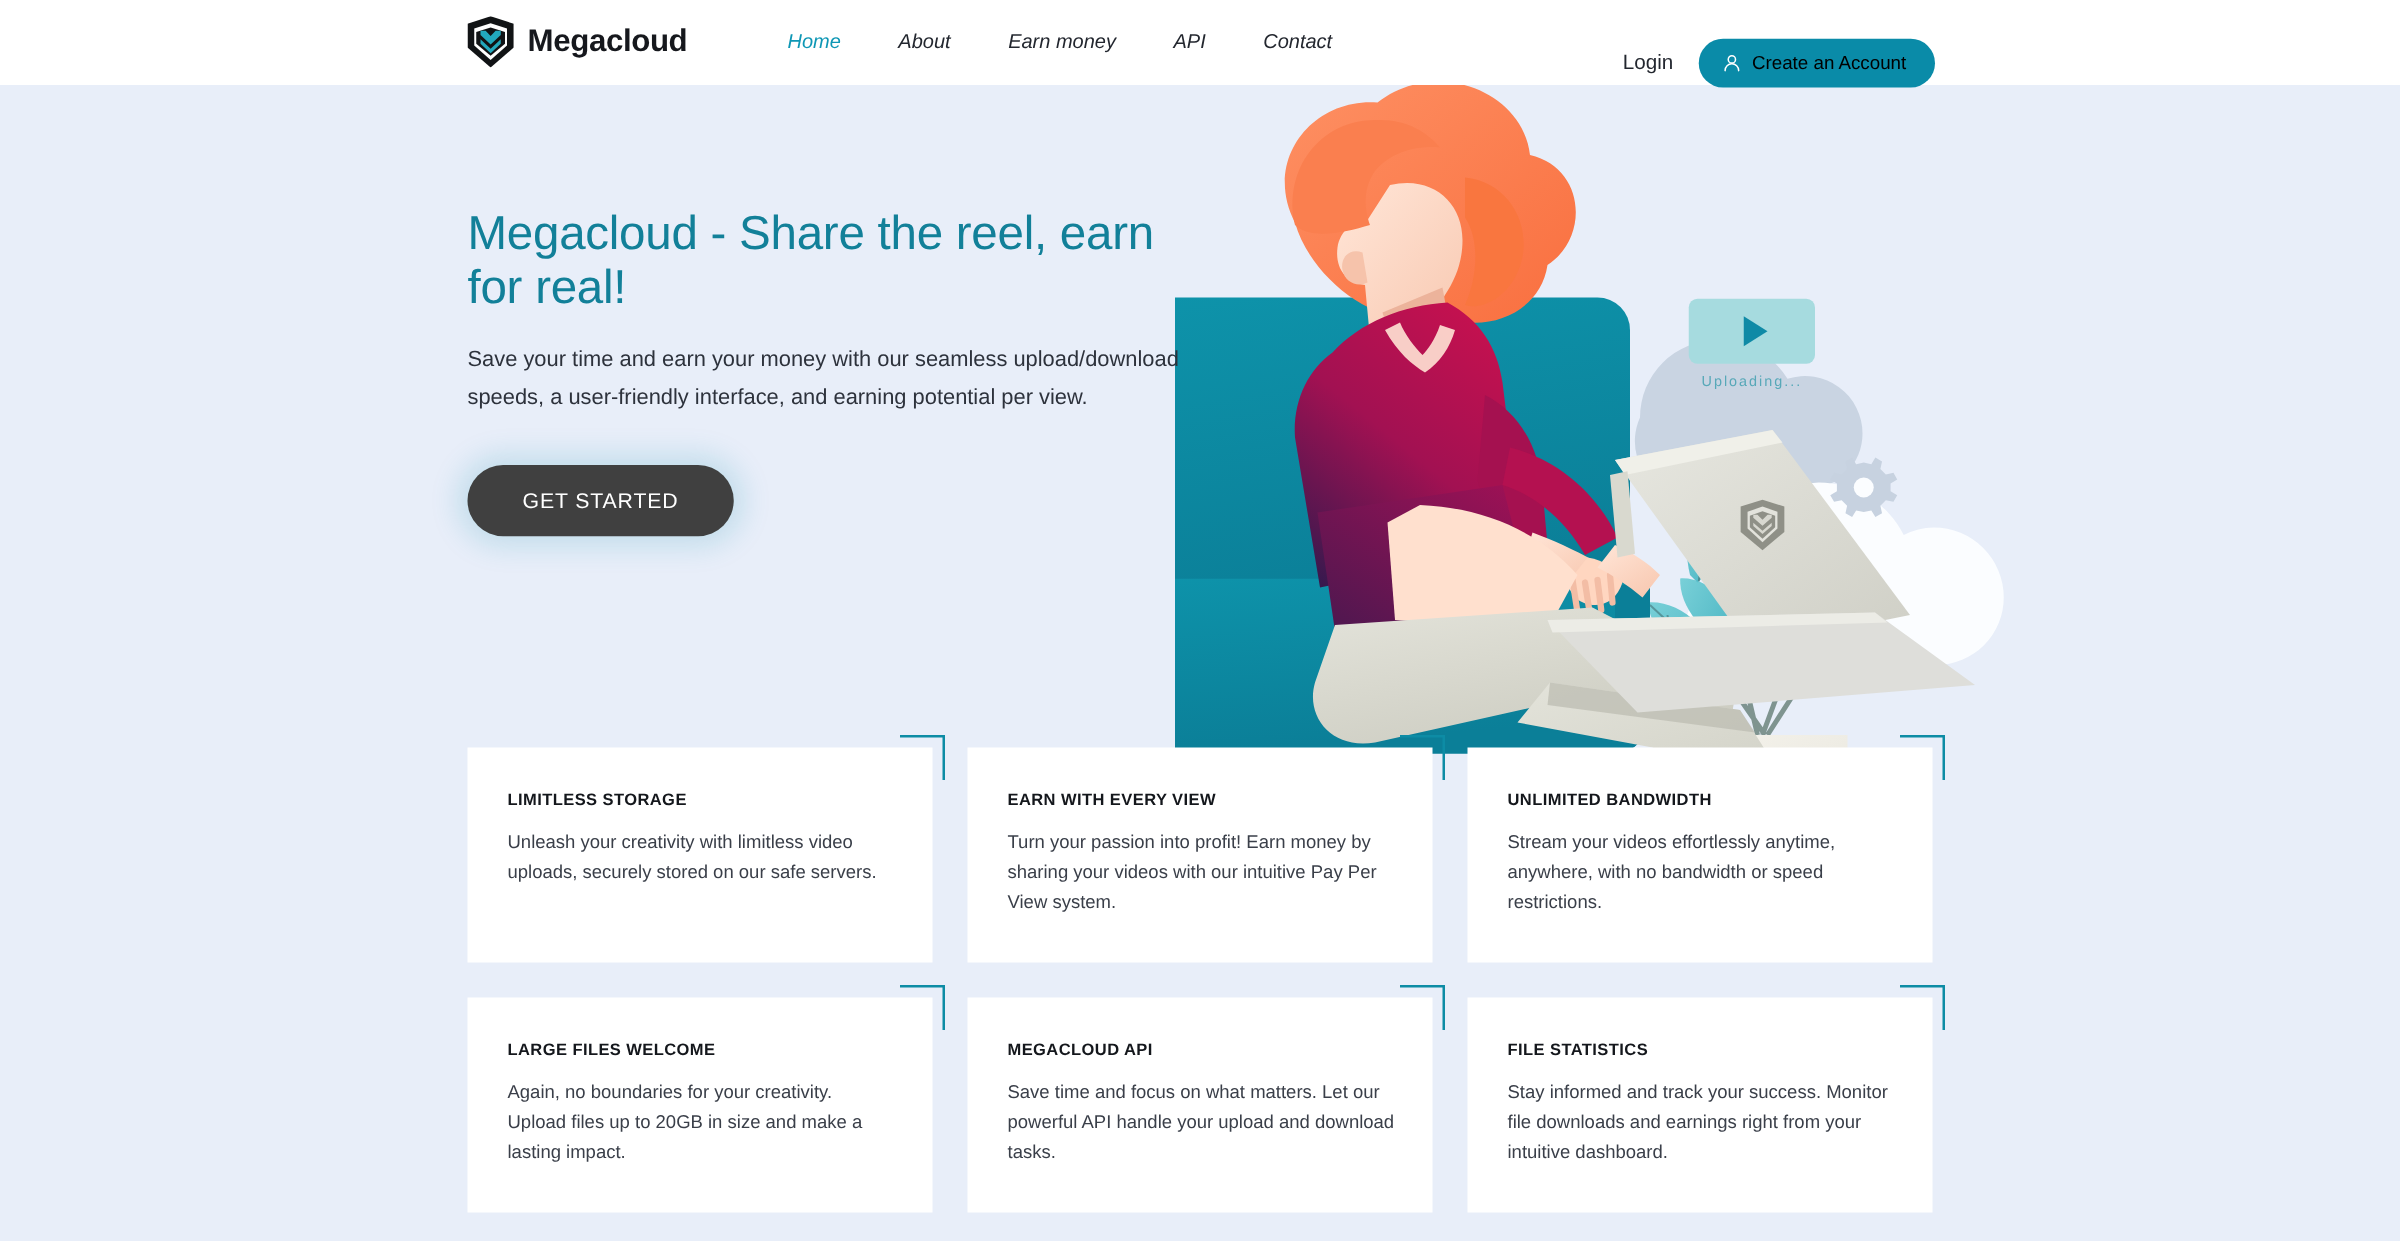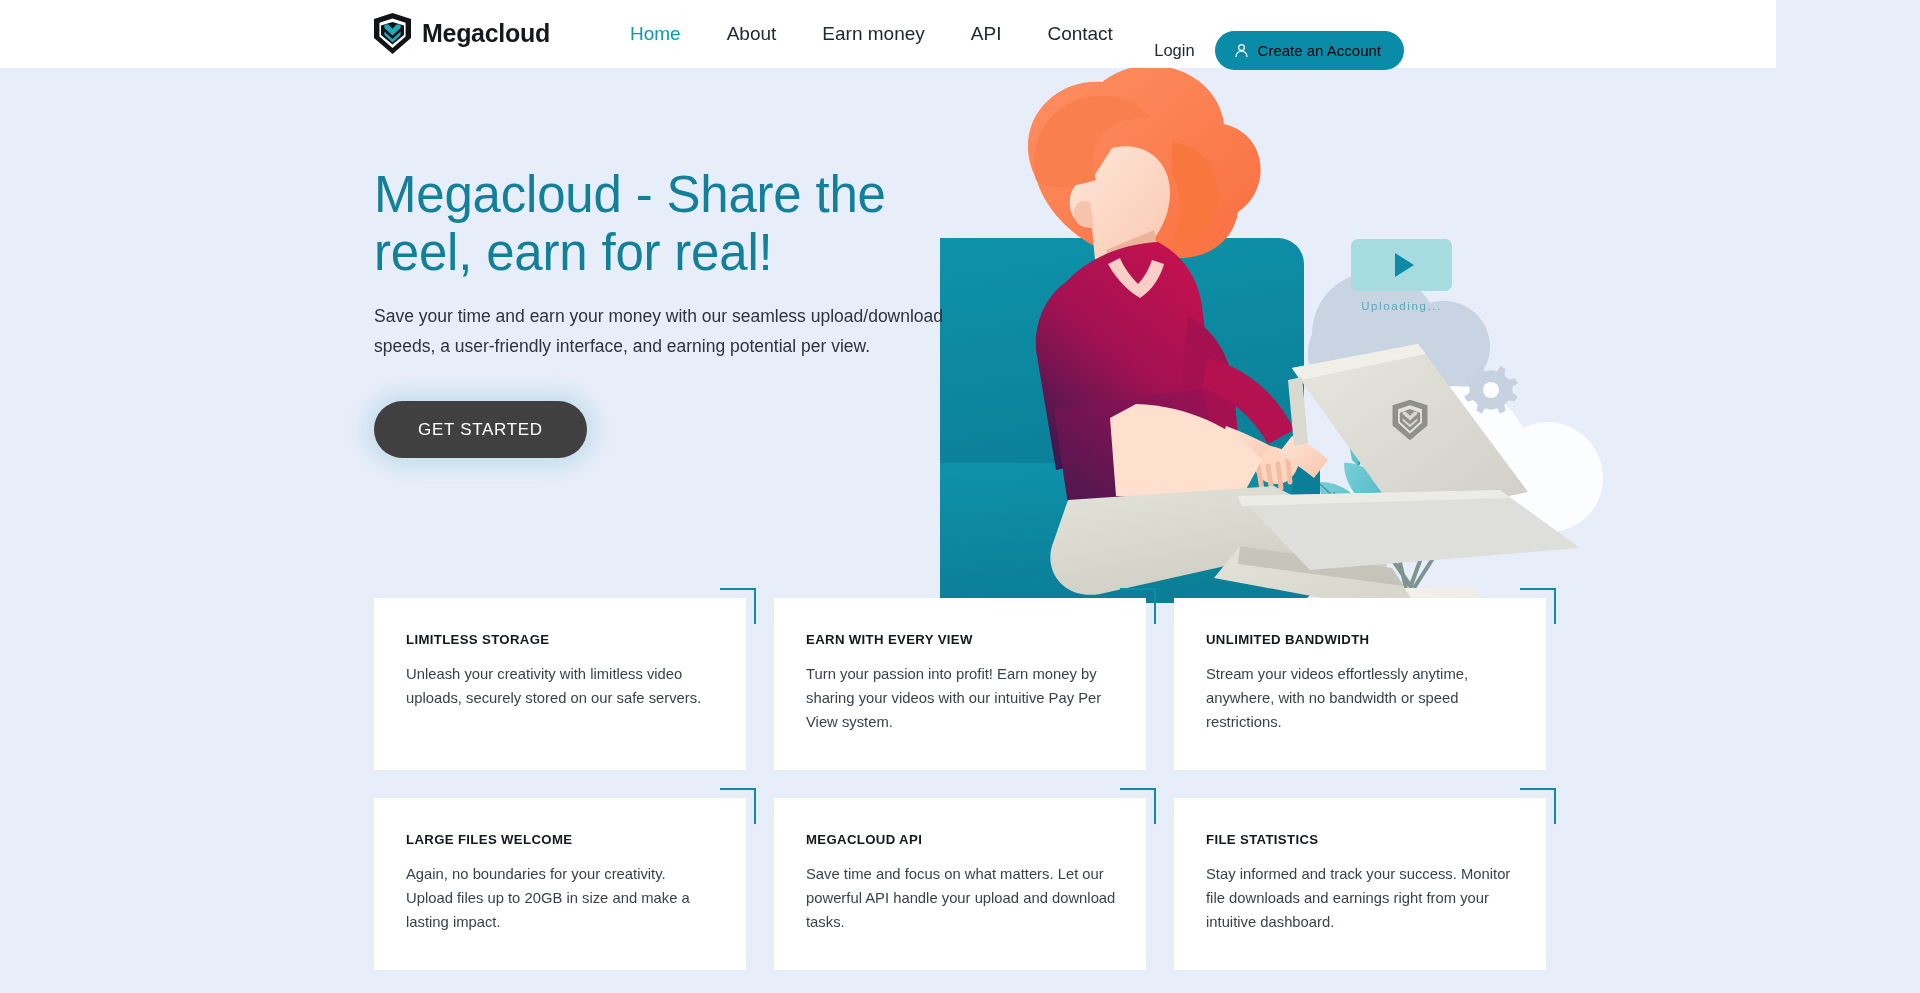--- a/index.html
+++ b/index.html
@@ -15,21 +15,21 @@
     font-family: "Liberation Sans", sans-serif;
     background: #e8eef9;
     color: #2b2f38;
     -webkit-font-smoothing: antialiased;
   }
 
   
   .header {
     position: absolute;
     top: 0; left: 0;
-    width: 1776px;
+    width: 1920px;
     height: 68px;
     background: #ffffff;
     display: flex;
     align-items: center;
     z-index: 50;
   }
 
   .brand {
     position: absolute;
     left: 374px;
@@ -50,26 +50,27 @@
   .nav {
     position: absolute;
     left: 607px;
     top: 0;
     height: 68px;
     display: flex;
     align-items: center;
     gap: 0;
   }
   .nav-link {
-    font-size: 19px;
+    font-size: 16px;
     color: #23272f;
     text-decoration: none;
     padding: 0 23px;
     white-space: nowrap;
     font-weight: 400;
+    font-style: italic;
   }
   .nav-link.active { color: #0e97b5; }
 
   .header-right {
     position: absolute;
     right: 372px;
     top: 16px;
     height: 68px;
     display: flex;
     align-items: center;
@@ -110,21 +111,21 @@
 
   
   .hero-copy {
     position: absolute;
     left: 374px;
     top: 98px;
     width: 600px;
     z-index: 6;
   }
   .hero-title {
-    font-size: 51px;
+    font-size: 38px;
     line-height: 1.13;
     font-weight: 300;
     color: #128099;
     letter-spacing: -0.2px;
   }
   .hero-sub {
     margin-top: 20px;
     font-size: 17.5px;
     line-height: 1.72;
     color: #2d323c;

